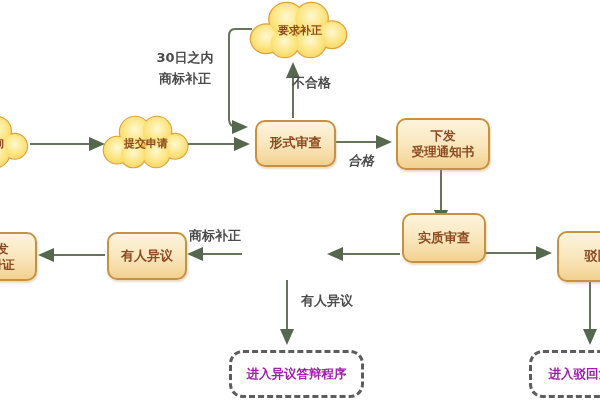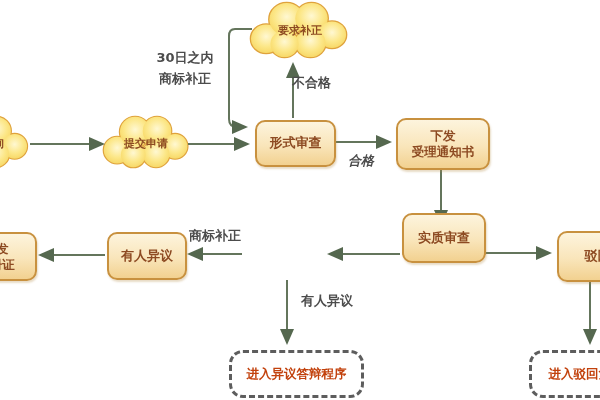--- a/index.html
+++ b/index.html
@@ -13,21 +13,21 @@
     text-align:center;font-weight:bold;color:#8d4a22;font-size:13px;line-height:1.25;
     white-space:pre-line;z-index:2;
   }
   .box{
     background:linear-gradient(180deg,#fdf4dd 0%,#f9e5ba 55%,#f2d190 100%);
     border:2px solid #c8913f;border-radius:10px;
     box-shadow:1px 2px 2px rgba(180,140,70,.30);
   }
   .dashed{
     background:#ffffff;border:3px dashed #5d5d5d;border-radius:14px;
-    color:#c2410c;font-size:12.5px;
+    color:#a21caf;font-size:12.5px;
   }
   .cloud-label{
     position:absolute;display:flex;align-items:center;justify-content:center;
     text-align:center;font-weight:bold;color:#8d4a22;font-size:11px;z-index:2;
   }
   .edge-label{
     position:absolute;color:#4c4c4c;font-weight:bold;font-size:13px;
     line-height:1.62;white-space:pre-line;z-index:2;
   }
 </style>

